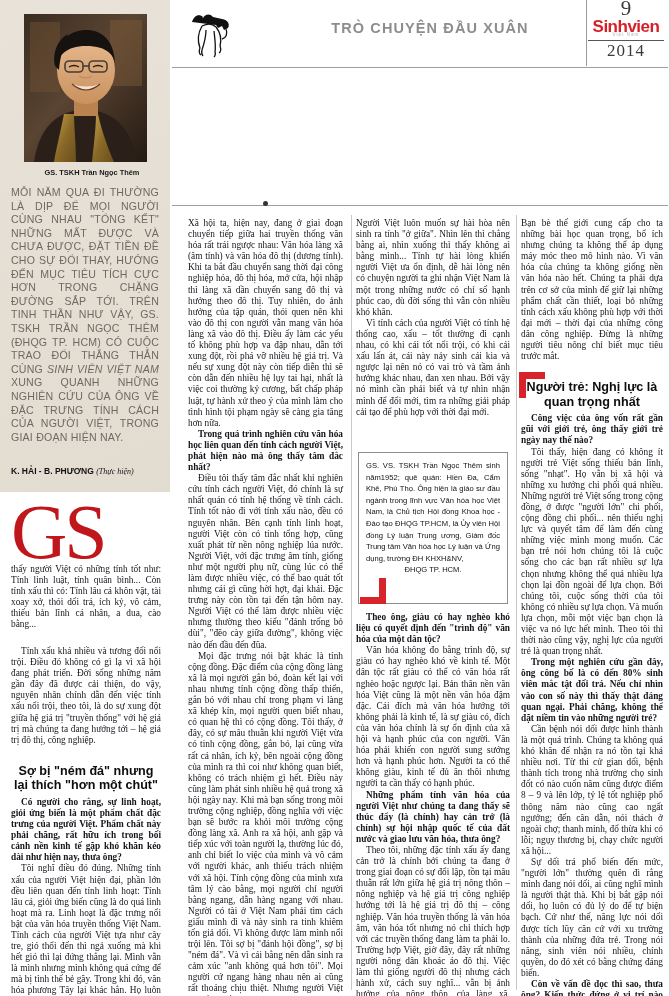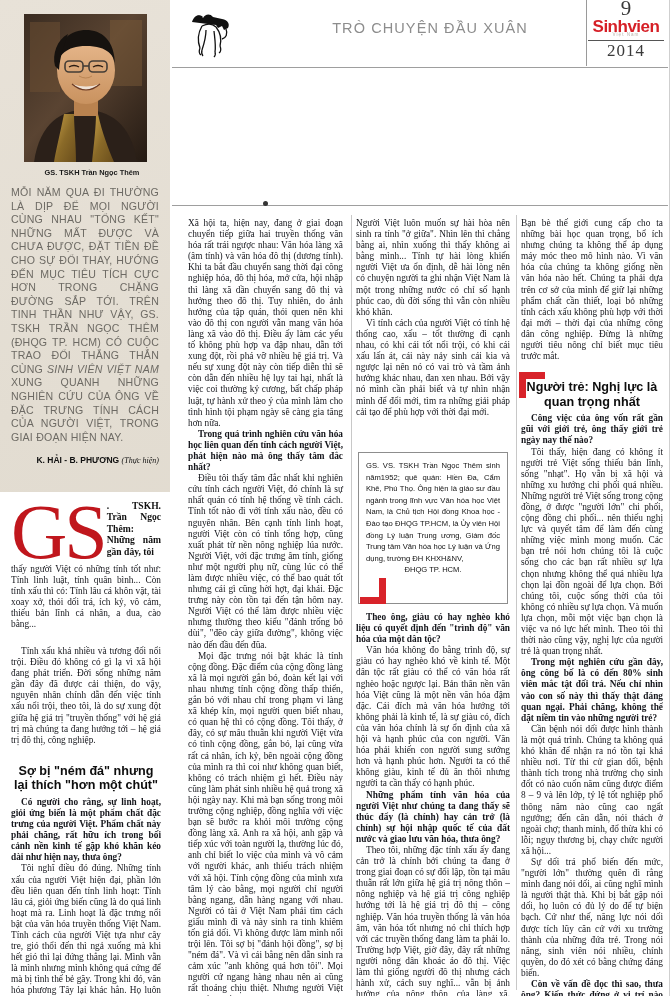--- a/index.html
+++ b/index.html
@@ -18,20 +18,21 @@
   }
   .horse{
     position:absolute;left:12px;top:6px;width:56px;height:56px;
   }
   .kicker{
     position:absolute;left:110px;top:20px;width:300px;
     text-align:center;
     font-family:"Liberation Sans", sans-serif;
     font-size:14.5px;letter-spacing:1.1px;color:#8d8d8d;
     white-space:nowrap;
+    font-weight:bold;
   }
   .issue{
     position:absolute;right:2px;top:-2px;width:84px;text-align:center;
     line-height:1;
   }
   .issue .num{
     font-family:"Liberation Serif", serif;
     font-size:21px;color:#3a3a3a;display:block;margin-bottom:-1px;
   }
   .issue .brand{
@@ -99,21 +100,21 @@
   }
   .lede{
     position:absolute;left:11px;top:186px;width:148px;
     font-family:"Liberation Sans", sans-serif;
     font-size:10.6px;line-height:13.6px;
     color:#6d6a64;text-align:justify;
     text-transform:uppercase;letter-spacing:0.2px;
   }
   .lede i{font-style:italic;}
   .byline{
-    position:absolute;left:11px;top:455px;width:148px;text-align:right;
+    position:absolute;left:11px;top:466px;width:148px;text-align:left;
     font-family:"Liberation Sans", sans-serif;
     font-weight:bold;font-size:8.5px;color:#111;
   }
   .byline span.it{
     font-weight:normal;font-style:italic;
     font-family:"Liberation Serif", serif;font-size:8px;
   }
 
   
   .dropblock{position:absolute;left:11px;top:500px;width:150px;}
@@ -234,21 +235,20 @@
       <span>XUNG QUANH NHỮNG NGHIÊN CỨU CỦA ÔNG VỀ ĐẶC TRƯNG TÍNH CÁCH CỦA NGƯỜI VIỆT, TRONG GIAI ĐOẠN HIỆN NAY.</span>
     </div>
 
     <div class="byline">
       <span>K. HẢI - B. PHƯƠNG</span>
       <span class="it">(Thực hiện)</span>
     </div>
 
     <div class="dropblock">
       <span class="dropcap">GS</span>
-      <div class="dropintro sp">. TSKH. Trần Ngọc Thêm: Những năm gần đây, tôi</div>
       <div style="clear:both"></div>
       <div class="col" style="position:static;width:150px;margin-top:1px;">
         <p class="noind">thấy người Việt có những tính tốt như: Tính linh luật, tính quân bình... Còn tính xấu thì có: Tính lâu cá khôn vặt, tài xoay xở, thói dối trá, ích kỷ, vô cảm, thiếu bản lĩnh cá nhân, a dua, cào bằng...</p>
       </div>
     </div>
 
     <div class="col" style="left:11px;top:646px;width:150px;">
       <p>Tính xấu khá nhiều và tương đối nổi trội. Điều đó không có gì lạ vì xã hội đang phát triển. Đời sống những năm gần đây đã được cải thiện, do vậy, nguyên nhân chính dẫn đến việc tính xấu nổi trội, theo tôi, là do sự xung đột giữa hệ giá trị "truyền thống" với hệ giá trị mà chúng ta đang hướng tới – hệ giá trị đô thị, công nghiệp.</p>
       <div class="subhead">Sợ bị "ném đá" nhưng lại thích "hơn một chút"</div>
       <p class="q">Có người cho rằng, sự linh hoạt, giỏi ứng biến là một phẩm chất đặc trưng của người Việt. Phẩm chất này phải chăng, rất hữu ích trong bối cảnh nền kinh tế gặp khó khăn kéo dài như hiện nay, thưa ông?</p>

